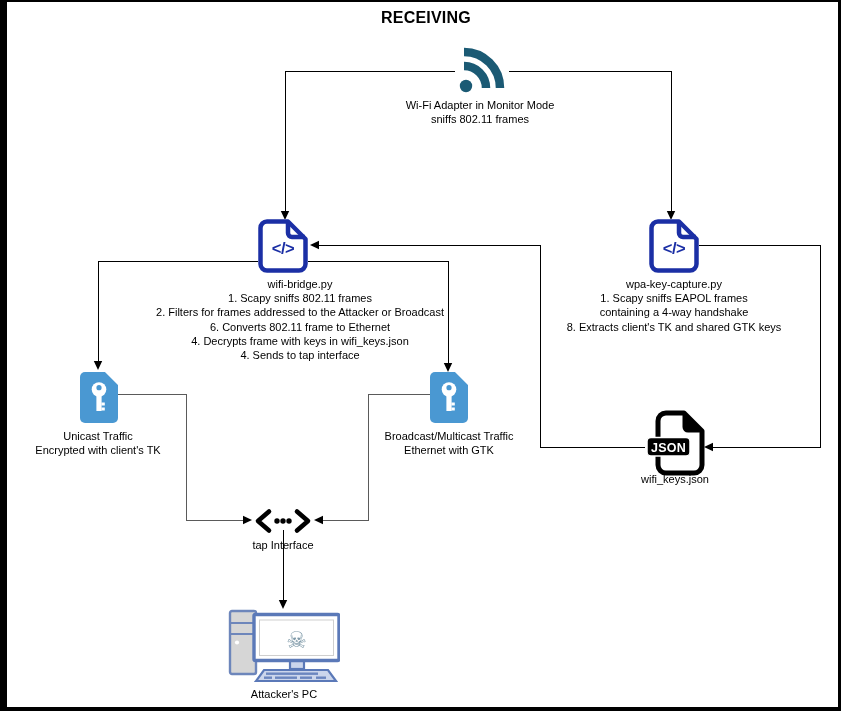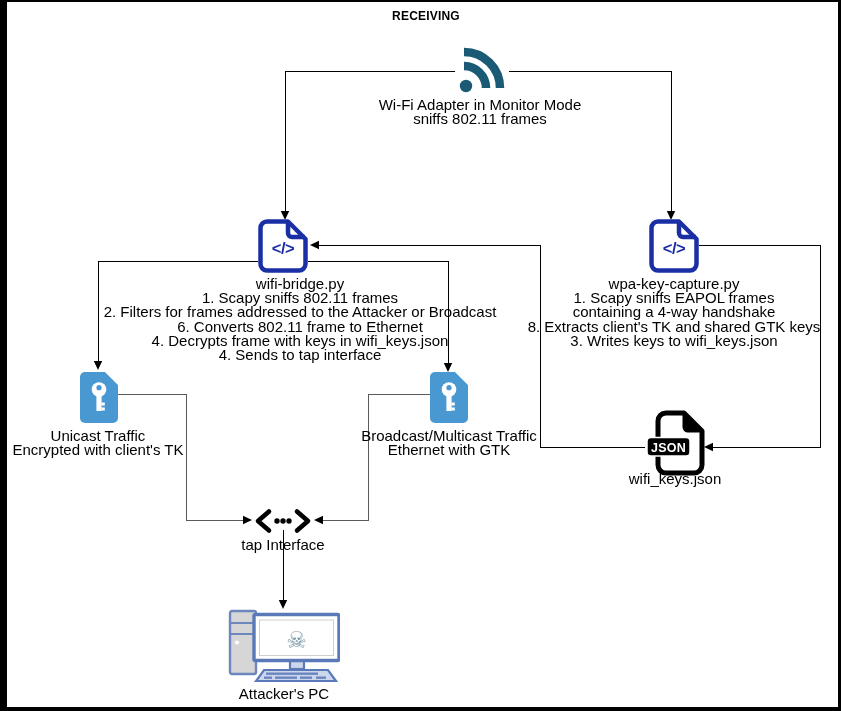--- a/index.html
+++ b/index.html
@@ -3,22 +3,22 @@
 <meta charset="utf-8">
 <style>
   html,body{margin:0;padding:0;background:#000;}
   #stage{position:relative;width:841px;height:711px;background:#000;overflow:hidden;
          font-family:"Liberation Sans",sans-serif;}
   #canvas{position:absolute;left:7px;top:2px;width:831px;height:705px;background:#fff;}
   #edges{position:absolute;left:0;top:0;width:841px;height:711px;}
   .icon{position:absolute;}
   .icon.masked{background:#fff;}
   .node-label{position:absolute;transform:translateX(-50%);text-align:center;
-              white-space:nowrap;font-size:15px;line-height:14.2px;color:#000;}
-  .diagram-title{position:absolute;transform:translateX(-50%);font-size:12px;
+              white-space:nowrap;font-size:11px;line-height:14.2px;color:#000;}
+  .diagram-title{position:absolute;transform:translateX(-50%);font-size:16px;
                  font-weight:bold;color:#000;letter-spacing:.2px;}
 </style>
 </head>
 <body>
 
 <div id="stage">
   <div id="canvas"></div>
 
   <svg id="edges" xmlns="http://www.w3.org/2000/svg">
     <g stroke="#000" stroke-width="1" fill="none" shape-rendering="crispEdges">
@@ -84,21 +84,20 @@
       <path d="M9,2.5 H30 L47.5,20 V45 A6.5,6.5 0 0 1 41,51.5 H9 A6.5,6.5 0 0 1 2.5,45 V9 A6.5,6.5 0 0 1 9,2.5 Z" fill="#fff" stroke="#1b2fa5" stroke-width="4.5" stroke-linejoin="round"></path>
       <path d="M30,3 V14 a4,4 0 0 0 4,4 H47" fill="none" stroke="#1b2fa5" stroke-width="4.5" stroke-linejoin="round"></path>
       <text x="25" y="34.5" text-anchor="middle" font-family="Liberation Sans, sans-serif" font-size="16.5" font-weight="bold" fill="#1b2fa5" letter-spacing="-0.5">&lt;/&gt;</text>
     </svg>
   </div>
   <div class="node-label" style="left:674px;top:277px;text-align:center;">
     <div>wpa-key-capture.py</div>
     <div>1. Scapy sniffs EAPOL frames</div>
     <div>containing a 4-way handshake</div>
     <div>8. Extracts client's TK and shared GTK keys</div>
-    <div>3. Writes keys to wifi_keys.json</div>
   </div>
 
   <div class="icon" style="left:80px;top:372px;width:38px;height:51px;">
     <svg width="38" height="51" viewBox="0 0 38 51" xmlns="http://www.w3.org/2000/svg">
       <path d="M5,0 H25 L38,13 V46 a5,5 0 0 1 -5,5 H5 a5,5 0 0 1 -5,-5 V5 a5,5 0 0 1 5,-5 Z" fill="#4a98d2"></path>
       <polygon points="25,-0.5 38.5,-0.5 38.5,13" fill="#fff"></polygon>
       <polygon points="25,2.5 35.5,13 25,13" fill="#4a98d2"></polygon>
       <circle cx="19" cy="17.5" r="7.3" fill="#fff"></circle>
       <circle cx="19" cy="15.7" r="2.6" fill="#4a98d2"></circle>
       <rect x="16.4" y="23.5" width="5.2" height="15.5" fill="#fff"></rect>

